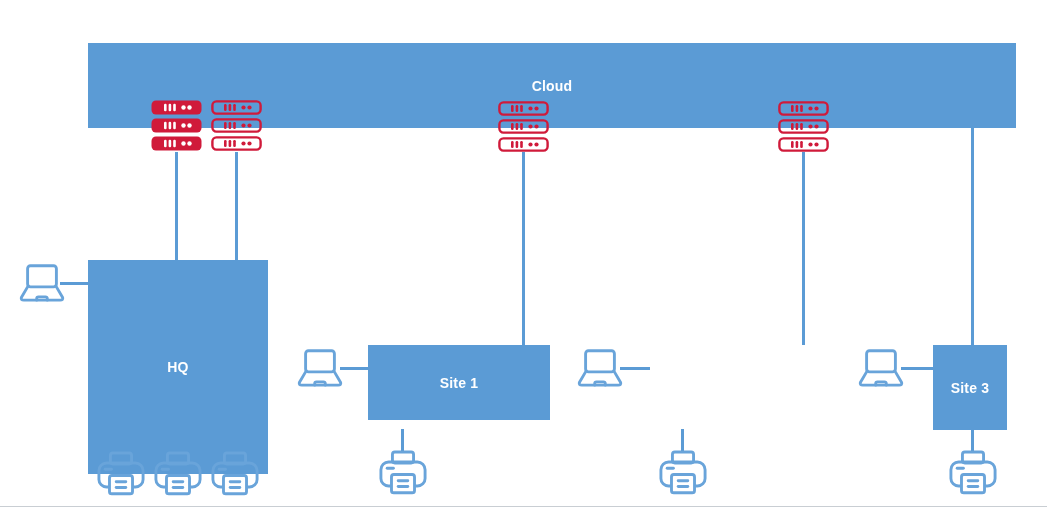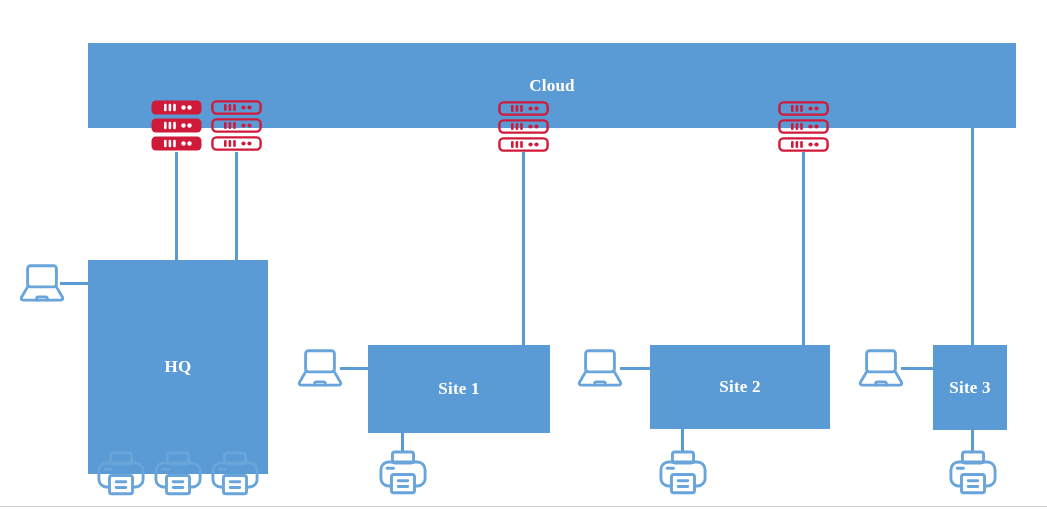--- a/index.html
+++ b/index.html
@@ -13,24 +13,23 @@
   .defs{position:absolute;width:0;height:0;overflow:hidden;}
 
   
   .node{
     position:absolute;
     background:var(--shape_blue);
     display:flex;align-items:center;justify-content:center;
   }
   .node-label{
     color:var(--label_white);
-    font-size:17px;font-weight:bold;
+    font-size:14px;font-weight:bold;
     letter-spacing:.2px;
     user-select:none;
-    font-family:Liberation Serif, serif;
   }
 
   
   .cline{position:absolute;background:var(--line_blue);}
   .v{width:3px;}
   .h{height:3px;}
 
   
   .server-stack{
     position:absolute;width:51px;
@@ -155,25 +154,22 @@
         <use href="#srv-outline-g"></use>
       </svg>
     <svg class="srv srv-outline" viewBox="0 0 51 15">
         <use href="#srv-outline-g"></use>
       </svg>
   </div>
 
   <div class="node" style="left:88px;top:260px;width:180px;height:214px;">
     <span class="node-label">HQ</span>
   </div>
-  <div class="node" style="left:368px;top:345px;width:182px;height:88px;">
+  <div class="node" style="left:368px;top:345px;width:182px;height:75px;">
     <span class="node-label">Site 1</span>
-  </div>
-  <div class="node" style="left:650px;top:345px;width:180px;height:84px;">
-    <span class="node-label">Site 2</span>
   </div>
   <div class="node" style="left:933px;top:345px;width:74px;height:85px;">
     <span class="node-label">Site 3</span>
   </div>
 
   <svg class="laptop-icon" style="left:18px;top:262px;" viewBox="0 0 50 44">
       <use href="#laptop-g"></use>
     </svg>
   <svg class="laptop-icon" style="left:296px;top:347px;" viewBox="0 0 50 44">
       <use href="#laptop-g"></use>

